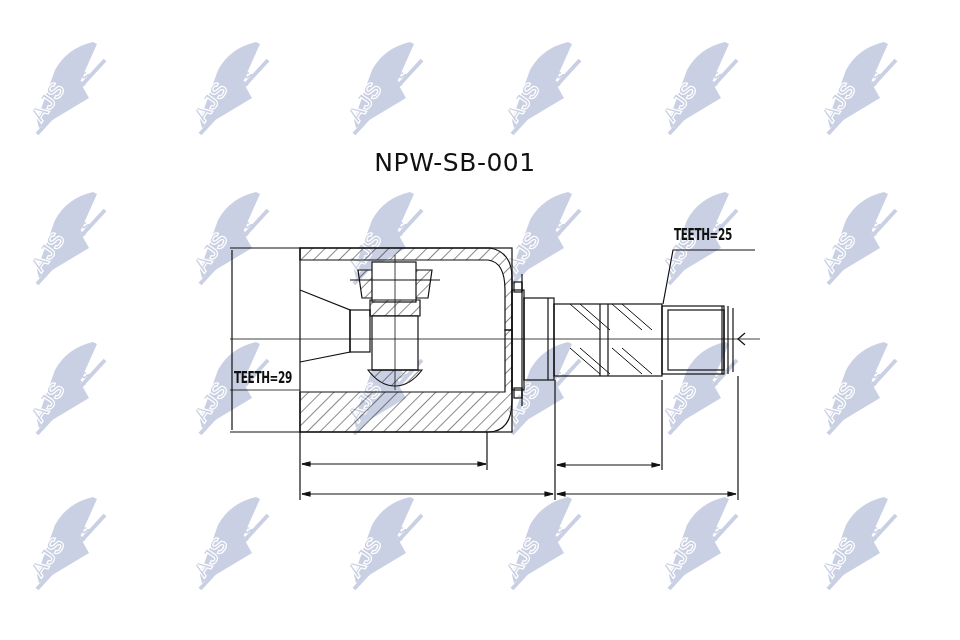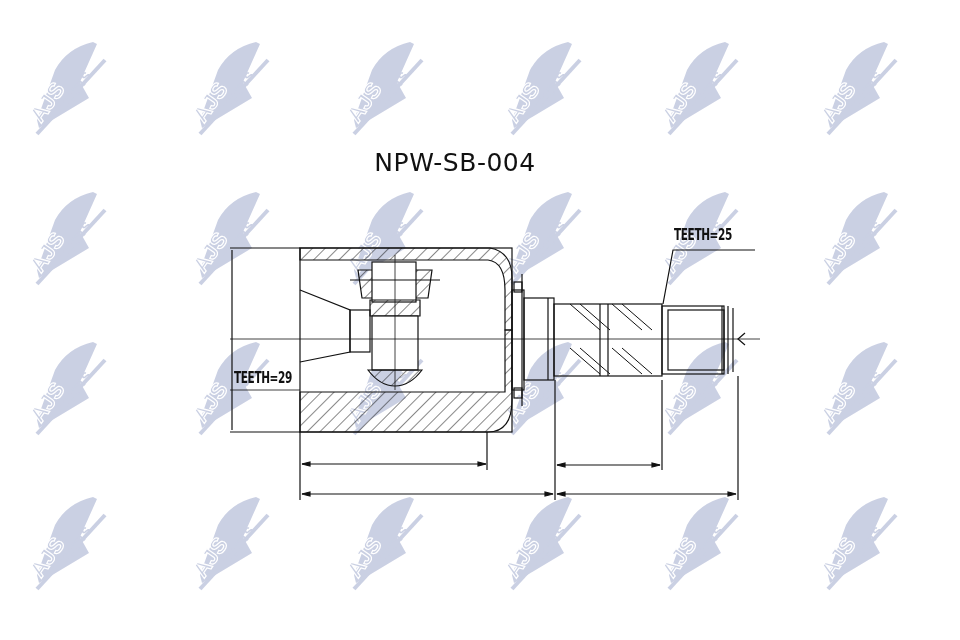--- a/index.html
+++ b/index.html
@@ -104,15 +104,15 @@
     <line x1="738" y1="376" x2="738" y2="500"></line>
 
     <line x1="302" y1="464" x2="486" y2="464"></line>
     <line x1="302" y1="494" x2="553" y2="494"></line>
     <line x1="557" y1="465" x2="660" y2="465"></line>
     <line x1="557" y1="494" x2="736" y2="494"></line>
     <path d="M302,464 l8,-2 v4 z M486,464 l-8,-2 v4 z M302,494 l8,-2 v4 z M553,494 l-8,-2 v4 z M557,465 l8,-2 v4 z M660,465 l-8,-2 v4 z M557,494 l8,-2 v4 z M736,494 l-8,-2 v4 z" fill="#111"></path>
   </g>
 </svg>
 
-<div class="title">NPW-SB-004</div>
+<div class="title">NPW-SB-001</div>
 <div class="label" style="left:234px; top:369px;">TEETH=29</div>
 <div class="label" style="left:674px; top:226px;">TEETH=25</div>
 
 </body></html>

